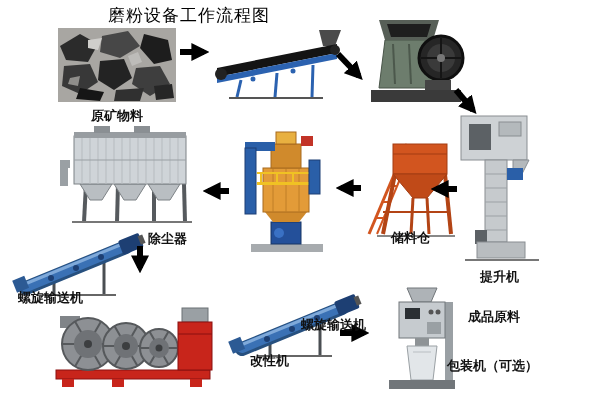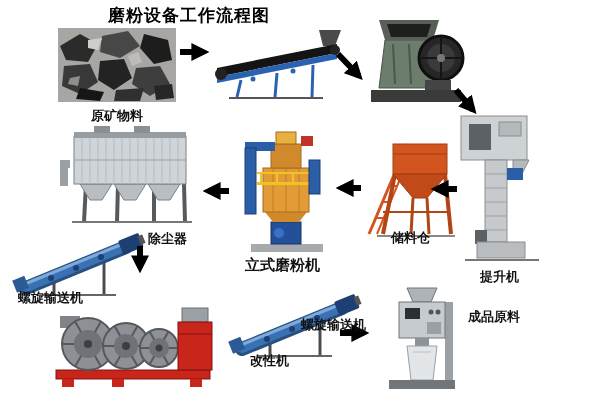--- a/index.html
+++ b/index.html
@@ -1,18 +1,18 @@
 <!DOCTYPE html>
 <html><head>
 <meta charset="utf-8">
 <style>
   * { margin:0; padding:0; box-sizing:border-box; }
   html,body { background:#fff; font-family:"DejaVu Sans","Liberation Sans",sans-serif; }
   #canvas { position:relative; width:600px; height:400px; background:#fff; overflow:hidden; }
-  .title { position:absolute; left:108px; top:4px; font-size:17px; font-weight:700; color:#000; letter-spacing:1px; z-index:6; }
+  .title { position:absolute; left:108px; top:4px; font-size:17px; font-weight:400; color:#000; letter-spacing:1px; z-index:6; }
   .node-svg { position:absolute; z-index:1; }
   .label { position:absolute; font-size:13px; font-weight:700; color:#111; white-space:nowrap; z-index:5; }
   .label.big { font-size:15px; }
   #arrows { position:absolute; left:0; top:0; z-index:4; pointer-events:none; }
 </style>
 </head>
 <body>
 
 <div id="canvas">
 
@@ -241,20 +241,20 @@
     <rect x="44" y="36" width="14" height="12" fill="#9aa0a4"></rect>
     <rect x="32" y="52" width="14" height="8" fill="#8e9396"></rect>
     <polygon points="24,60 54,60 50,94 28,94" fill="#e2e6e9" stroke="#9aa0a4"></polygon>
     <line x1="30" y1="66" x2="48" y2="66" stroke="#b9bec2"></line>
     <rect x="6" y="94" width="66" height="9" fill="#71767a"></rect>
   </svg>
 
   <span class="label" style="left:91px;top:107px">原矿物料</span>
   <span class="label" style="left:480px;top:268px">提升机</span>
   <span class="label" style="left:391px;top:229px">储料仓</span>
-  <span class="label big" style="left:245px;top:256px">立式磨粉机</span>
   <span class="label" style="left:148px;top:230px">除尘器</span>
   <span class="label" style="left:18px;top:289px">螺旋输送机</span>
   <span class="label" style="left:250px;top:352px">改性机</span>
   <span class="label" style="left:301px;top:316px">螺旋输送机</span>
   <span class="label" style="left:468px;top:308px">成品原料</span>
+  <span class="label" style="left:447px;top:357px">包装机（可选）</span>
 
 </div>
 
 </body></html>

